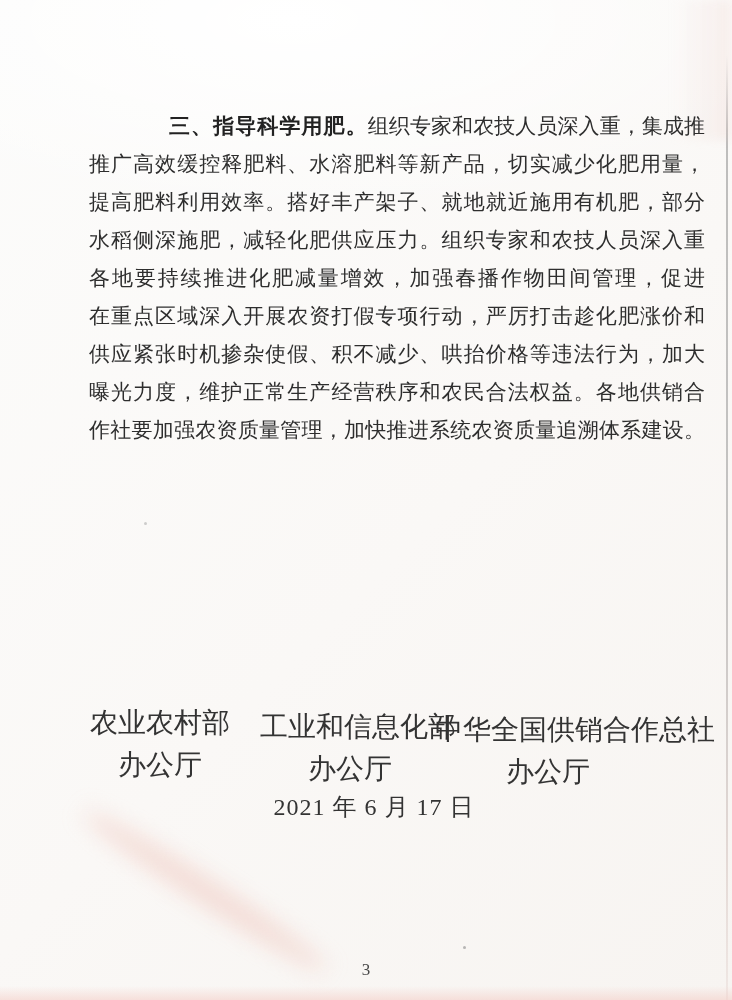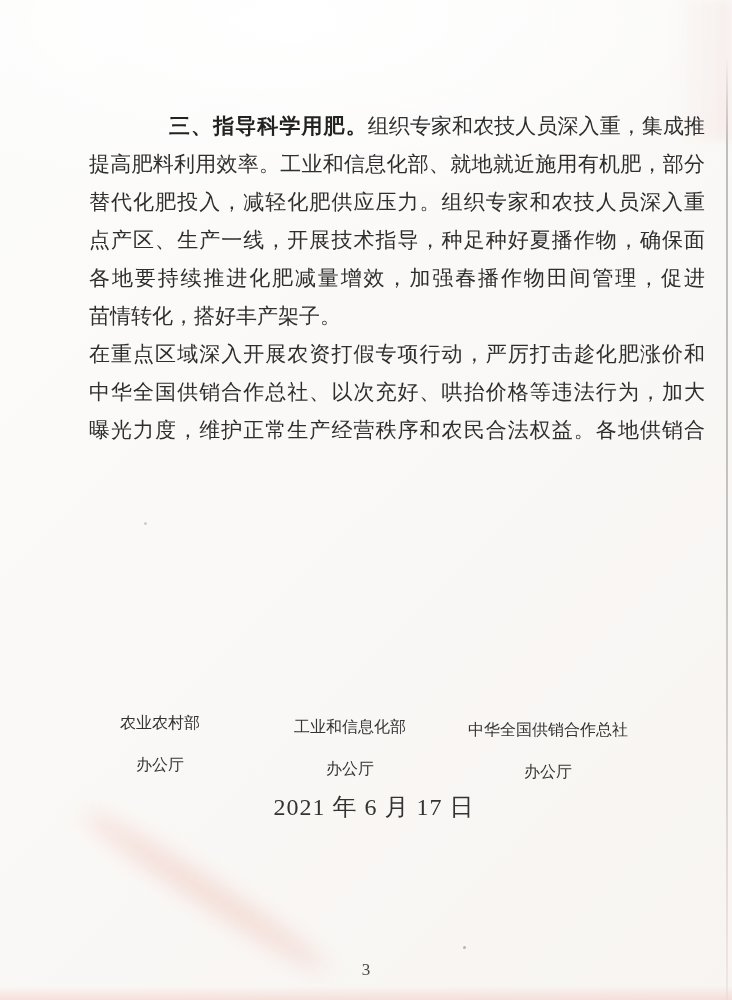--- a/index.html
+++ b/index.html
@@ -67,21 +67,21 @@
     font-weight: 700;
     font-family: "Liberation Sans", "DejaVu Sans", sans-serif;
     color: #222;
     letter-spacing: 1px;
     margin-left: 44px;
   }
 
   
   .sig-block { position: absolute; text-align: center; }
   .sig-block .sig-org, .sig-block .sig-office {
-    height: 42px; line-height: 42px; font-size: 16px; color: #333;
+    height: 42px; line-height: 42px; font-size: 28px; color: #333;
     white-space: nowrap;
   }
   .sig-1 { left: 70px;  top: 702px; width: 180px; }
   .sig-2 { left: 260px; top: 706px; width: 180px; }
   .sig-3 { left: 435px; top: 709px; width: 226px; }
 
   .date-line {
     position: absolute; left: 8px; top: 792px; width: 732px;
     text-align: center; font-size: 24px; color: #333;
     height: 30px; line-height: 30px;
@@ -102,29 +102,29 @@
   <div class="edge-line"></div>
   <div class="crease-streak"></div>
   <div class="bottom-tint"></div>
   <div class="corner-tint"></div>
   <div class="speck speck-1"></div>
   <div class="speck speck-2"></div>
 
   <div class="doc-body">
 
     <div class="line first"><span class="lead">三、指导科学用肥。</span><span>组织专家和农技人员深入重，集成推</span></div>
-    <div class="line">提高肥料利用效率。工业和信息化部、就地就近施用有机肥，部分</div>
-    <div class="line">替代化肥投入，减轻化肥供应压力。组织专家和农技人员深入重</div>
-    <div class="line">点产区、生产一线，开展技术指导，种足种好夏播作物，确保面</div>
+    <div class="line">推广高效缓控释肥料、水溶肥料等新产品，切实减少化肥用量，</div>
+    <div class="line">提高肥料利用效率。搭好丰产架子、就地就近施用有机肥，部分</div>
+    <div class="line">水稻侧深施肥，减轻化肥供应压力。组织专家和农技人员深入重</div>
     <div class="line">各地要持续推进化肥减量增效，加强春播作物田间管理，促进</div>
-    <div class="line short">苗情转化，搭好丰产架子。</div>
 
     <div class="line">在重点区域深入开展农资打假专项行动，严厉打击趁化肥涨价和</div>
-    <div class="line">中华全国供销合作总社、以次充好、哄抬价格等违法行为，加大</div>
+    <div class="line">供应紧张时机掺杂使假、积不减少、哄抬价格等违法行为，加大</div>
     <div class="line">曝光力度，维护正常生产经营秩序和农民合法权益。各地供销合</div>
+    <div class="line">作社要加强农资质量管理，加快推进系统农资质量追溯体系建设。</div>
   </div>
 
   <div class="sig-block sig-1">
     <div class="sig-org">农业农村部</div>
     <div class="sig-office">办公厅</div>
   </div>
   <div class="sig-block sig-2">
     <div class="sig-org">工业和信息化部</div>
     <div class="sig-office">办公厅</div>
   </div>

